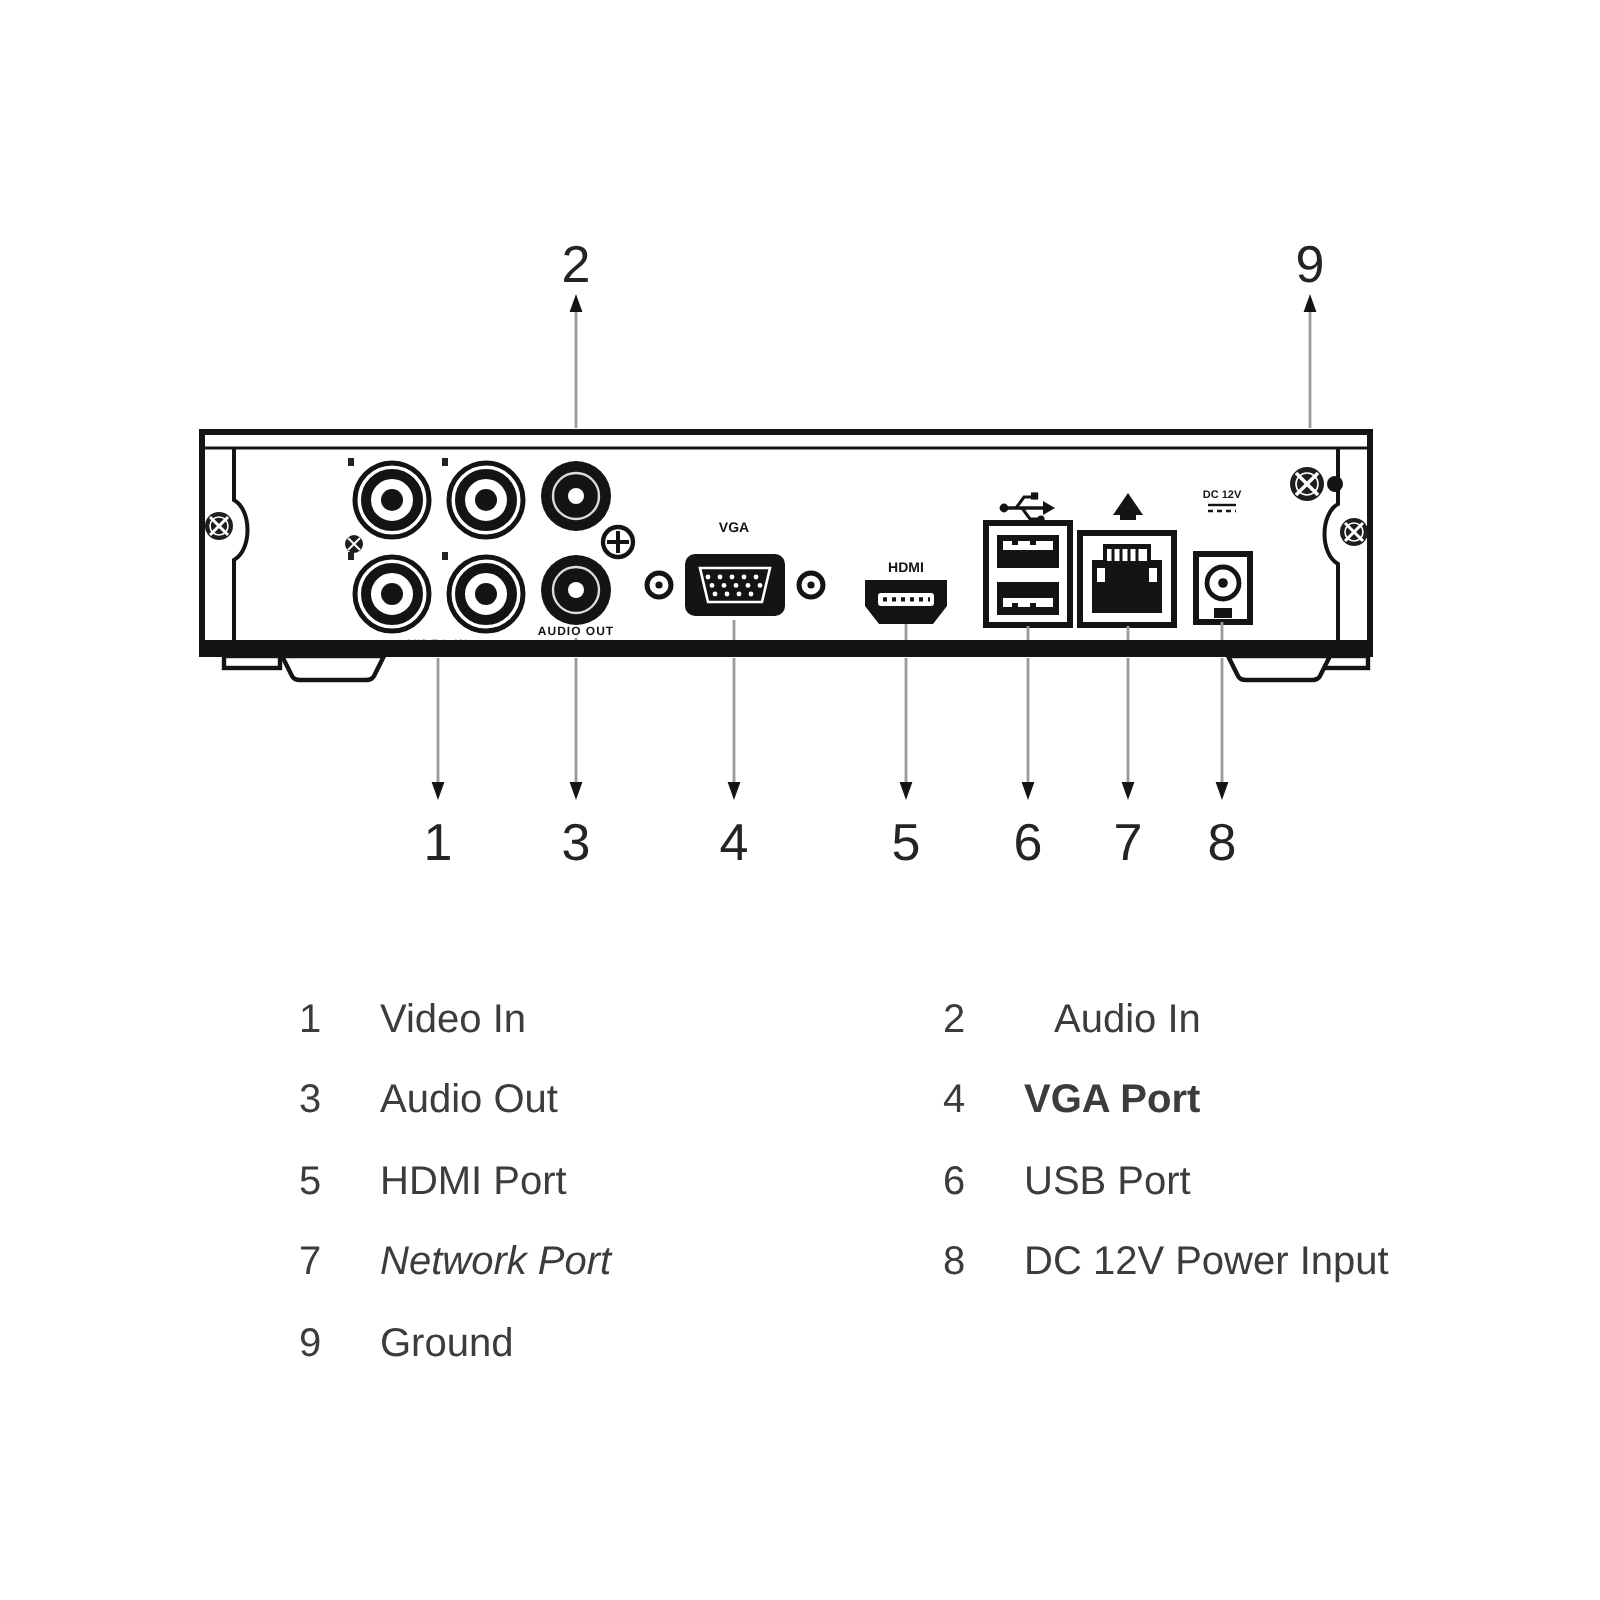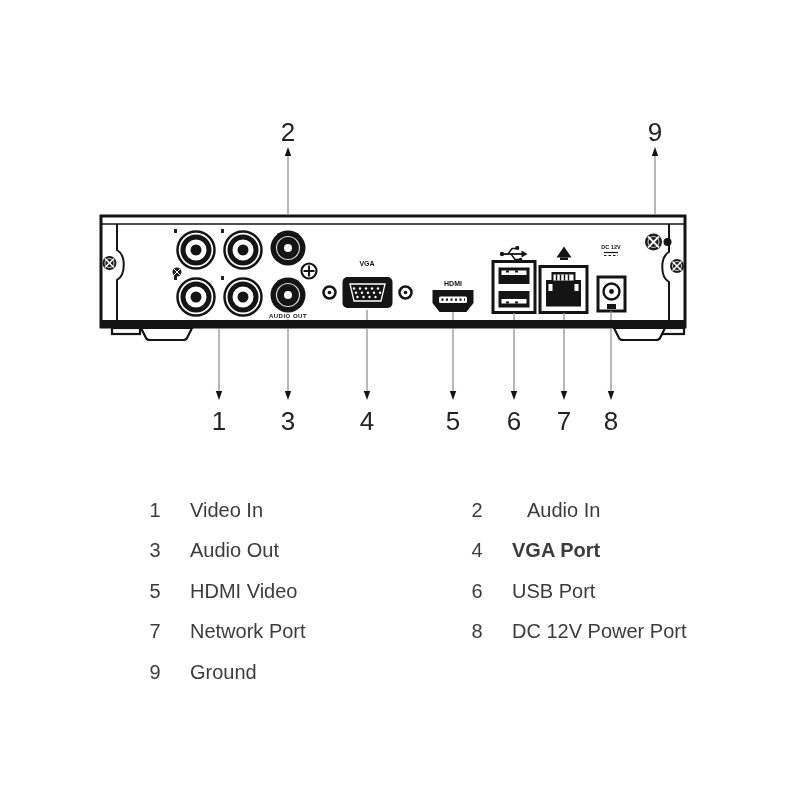--- a/index.html
+++ b/index.html
@@ -263,34 +263,34 @@
       <span class="legend-num">3</span>
       <span class="legend-label" style="left:50px;">Audio Out</span>
     </div>
     <div class="legend-row" style="left:462px;top:538px;width:320px;">
       <span class="legend-num">4</span>
       <span class="legend-label" style="left:50px;font-weight:bold;">VGA Port</span>
     </div>
 
     <div class="legend-row" style="left:140px;top:579px;width:300px;">
       <span class="legend-num">5</span>
-      <span class="legend-label" style="left:50px;">HDMI Video</span>
+      <span class="legend-label" style="left:50px;">HDMI Port</span>
     </div>
     <div class="legend-row" style="left:462px;top:579px;width:320px;">
       <span class="legend-num">6</span>
       <span class="legend-label" style="left:50px;">USB Port</span>
     </div>
 
     <div class="legend-row" style="left:140px;top:619px;width:300px;">
       <span class="legend-num">7</span>
-      <span class="legend-label" style="left:50px;">Network Port</span>
+      <span class="legend-label" style="left:50px;font-style:italic;">Network Port</span>
     </div>
     <div class="legend-row" style="left:462px;top:619px;width:330px;">
       <span class="legend-num">8</span>
-      <span class="legend-label" style="left:50px;">DC 12V Power Port</span>
+      <span class="legend-label" style="left:50px;">DC 12V Power Input</span>
     </div>
 
     <div class="legend-row" style="left:140px;top:660px;width:300px;">
       <span class="legend-num">9</span>
       <span class="legend-label" style="left:50px;text-align:right;">Ground</span>
     </div>
 
   </div>
 </div>
 

